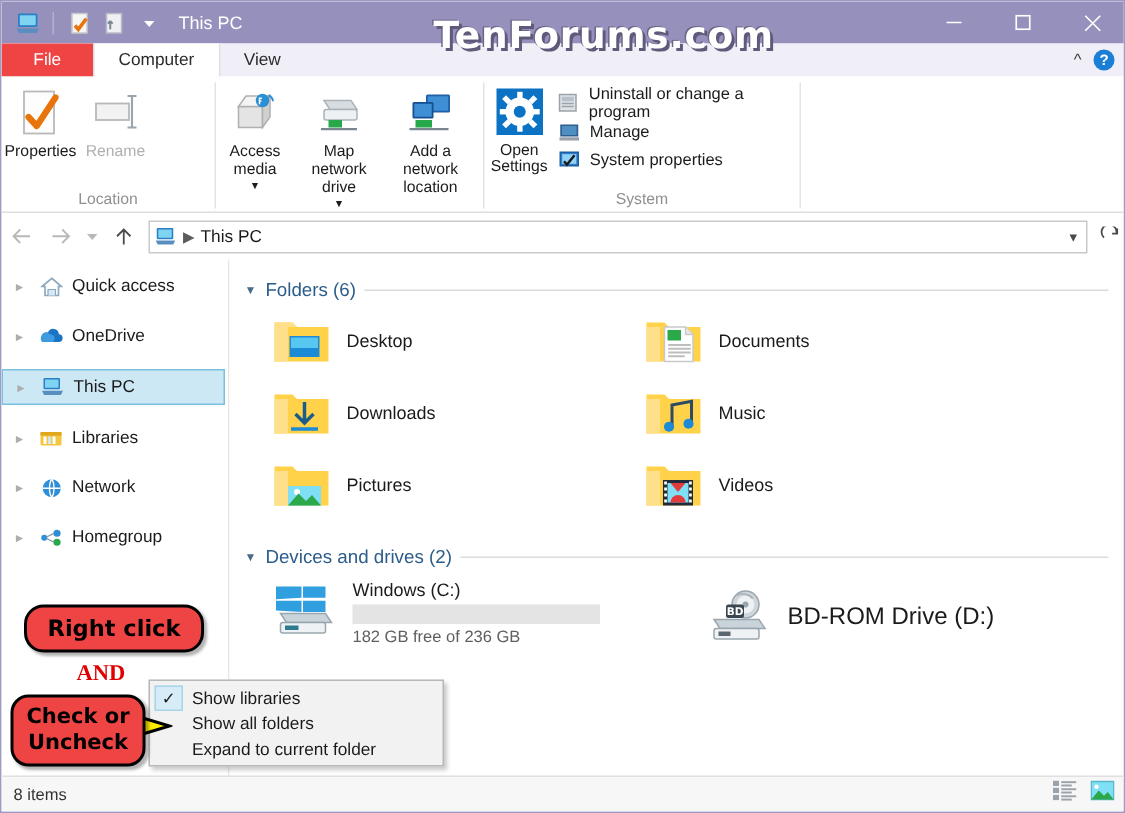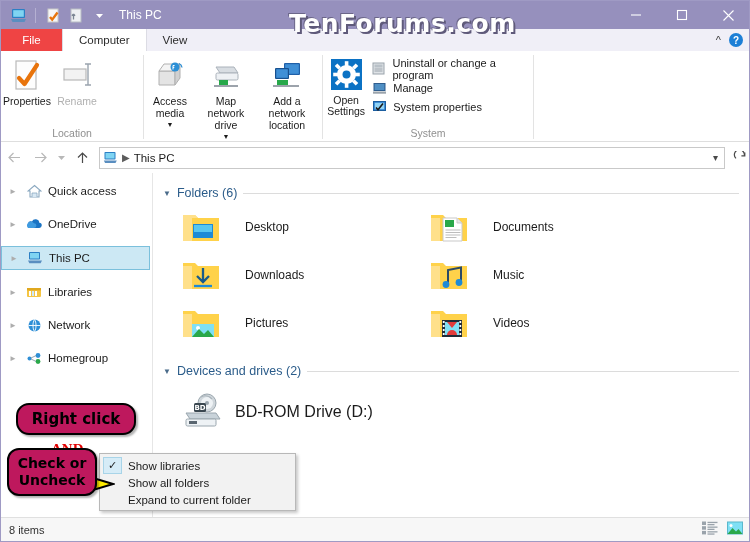--- a/index.html
+++ b/index.html
@@ -135,21 +135,21 @@
   #content { flex: 1; height: 100%; background: #ffffff; position: relative; padding-left: 10px; }
 
   .sec-header {
     display: flex; align-items: center; gap: 6px; height: 20px; margin-top: 10px;
   }
   .sec-header .tri { color: #4a6b8a; font-size: 8px; }
   .sec-title { font-size: 12.5px; color: #2b5c8a; white-space: nowrap; }
   .sec-rule { flex: 1; height: 1px; background: #dcdcdc; margin-right: 12px; }
 
   .grid2 { display: flex; flex-wrap: wrap; }
-  .tile { width: 248px; height: 48px; display: flex; align-items: center; gap: 24px; padding-left: 18px; }
+  .tile { width: 248px; height: 48px; display: flex; align-items: center; gap: 10px; padding-left: 18px; }
   .tile .ticon { width: 40px; height: 40px; display:flex; align-items:center; justify-content:center; }
   .tile .tlabel { font-size: 12px; color: #1b1b1b; }
 
   .drive { width: 290px; height: 60px; display: flex; align-items: flex-start; gap: 10px; padding-left: 18px; padding-top: 4px; }
   .drive .dicon { width: 44px; height: 44px; display:flex; align-items:center; justify-content:center; flex-shrink:0; }
   .drive .dinfo { display: flex; flex-direction: column; padding-top: 1px; }
   .drive .dname { font-size: 12px; color: #1b1b1b; margin-bottom: 3px;}
   .bar-outer { width: 165px; height: 13px; background: #e4e4e4; border: 0; }
   .bar-inner { height: 13px; background: #1e90d2; }
   .dfree { font-size: 11px; color: #5f5f5f; margin-top: 3px; }
@@ -177,29 +177,29 @@
     width: 19px; height: 17px; margin-left: 3px; margin-right: 6px;
     display: flex; align-items: center; justify-content: center;
     color: #1b1b1b; font-size: 11px;
   }
   .ctxitem .chk.on { background: #d6ecf7; border: 1px solid #a8d4e8; }
   .ctxitem .ctxlabel { white-space: nowrap; }
   .ctxitem .chk.blank { background: none; border: none; }
 
   
   .callout {
-    position: absolute; background: #be185d; border: 2px solid #000000;
+    position: absolute; background: #ef4444; border: 2px solid #000000;
     border-radius: 13px; display: flex; align-items: center; justify-content: center;
     font-weight: bold; color: #000000; text-align: center;
     box-shadow: 2px 2px 2px rgba(0,0,0,0.3); z-index: 25;
     font-family: "DejaVu Sans", sans-serif;
   }
   #callout-rightclick { left: 15px; top: 402px; width: 120px; height: 32px; font-size: 15px; }
   #callout-check {
-    left: 6px; top: 447px; width: 90px; height: 48px; font-size: 14px;
+    left: 6px; top: 462px; width: 90px; height: 48px; font-size: 14px;
     line-height: 17px; flex-direction: column; border-radius: 12px;
   }
   #callout-tail {
     position: absolute; left: 92px; top: 474px; z-index: 24;
   }
   #and-text {
     position: absolute; left: 50px; top: 440px; font-size: 15px; font-weight: bold;
     color: #e00000; z-index: 25; font-family: Liberation Serif, serif;
   }
 </style>
@@ -613,20 +613,40 @@
         </div>
       </div>
 
       <div class="sec-header" style="margin-top:14px">
         <span class="tri">▼</span>
         <span class="sec-title">Devices and drives (2)</span>
         <span class="sec-rule"></span>
       </div>
 
       <div class="grid2">
+        <div class="drive">
+          <span class="dicon">
+            <svg width="44" height="40" viewBox="0 0 44 40">
+              <path d="M3 4h17v7.5L3 12.5z" fill="#2f9fe0"></path>
+              <path d="M21 4h15v7.5H21z" fill="#2f9fe0"></path>
+              <path d="M3 13.5h17V21L3 20z" fill="#2f9fe0"></path>
+              <path d="M21 13.5h15V21H21z" fill="#2f9fe0"></path>
+              <path d="M6 22h30l4 6H10z" fill="#c9d3da" stroke="#9aa6ae"></path>
+              <rect x="6" y="28" width="30" height="7" rx="1.5" fill="#eef2f5" stroke="#9aa6ae"></rect>
+              <rect x="9" y="30" width="9" height="3" fill="#2e7a90"></rect>
+            </svg>
+          </span>
+          <span class="dinfo">
+            <span class="dname">Windows (C:)</span>
+            <span class="bar-outer">
+              <span class="bar-inner" id="bar-c" style="width: 23%; background: rgb(30, 144, 210);"></span>
+            </span>
+            <span class="dfree">182 GB free of 236 GB</span>
+          </span>
+        </div>
         <div class="drive simple" style="width:250px">
           <span class="dicon">
             <svg width="44" height="40" viewBox="0 0 44 40">
               <circle cx="26" cy="12" r="9" fill="#cfd6db" stroke="#9aa6ae"></circle>
               <circle cx="26" cy="12" r="6" fill="#eef2f5"></circle>
               <circle cx="26" cy="12" r="2" fill="#9aa6ae"></circle>
               <path d="M20 6a9 9 0 0111 2" stroke="#aab4bb" stroke-width="1.3" fill="none"></path>
               <path d="M5 22h30l4 6H9z" fill="#c9d3da" stroke="#9aa6ae"></path>
               <rect x="5" y="28" width="30" height="7" rx="1.5" fill="#eef2f5" stroke="#9aa6ae"></rect>
               <rect x="8" y="30" width="8" height="3" fill="#5a6670"></rect>

